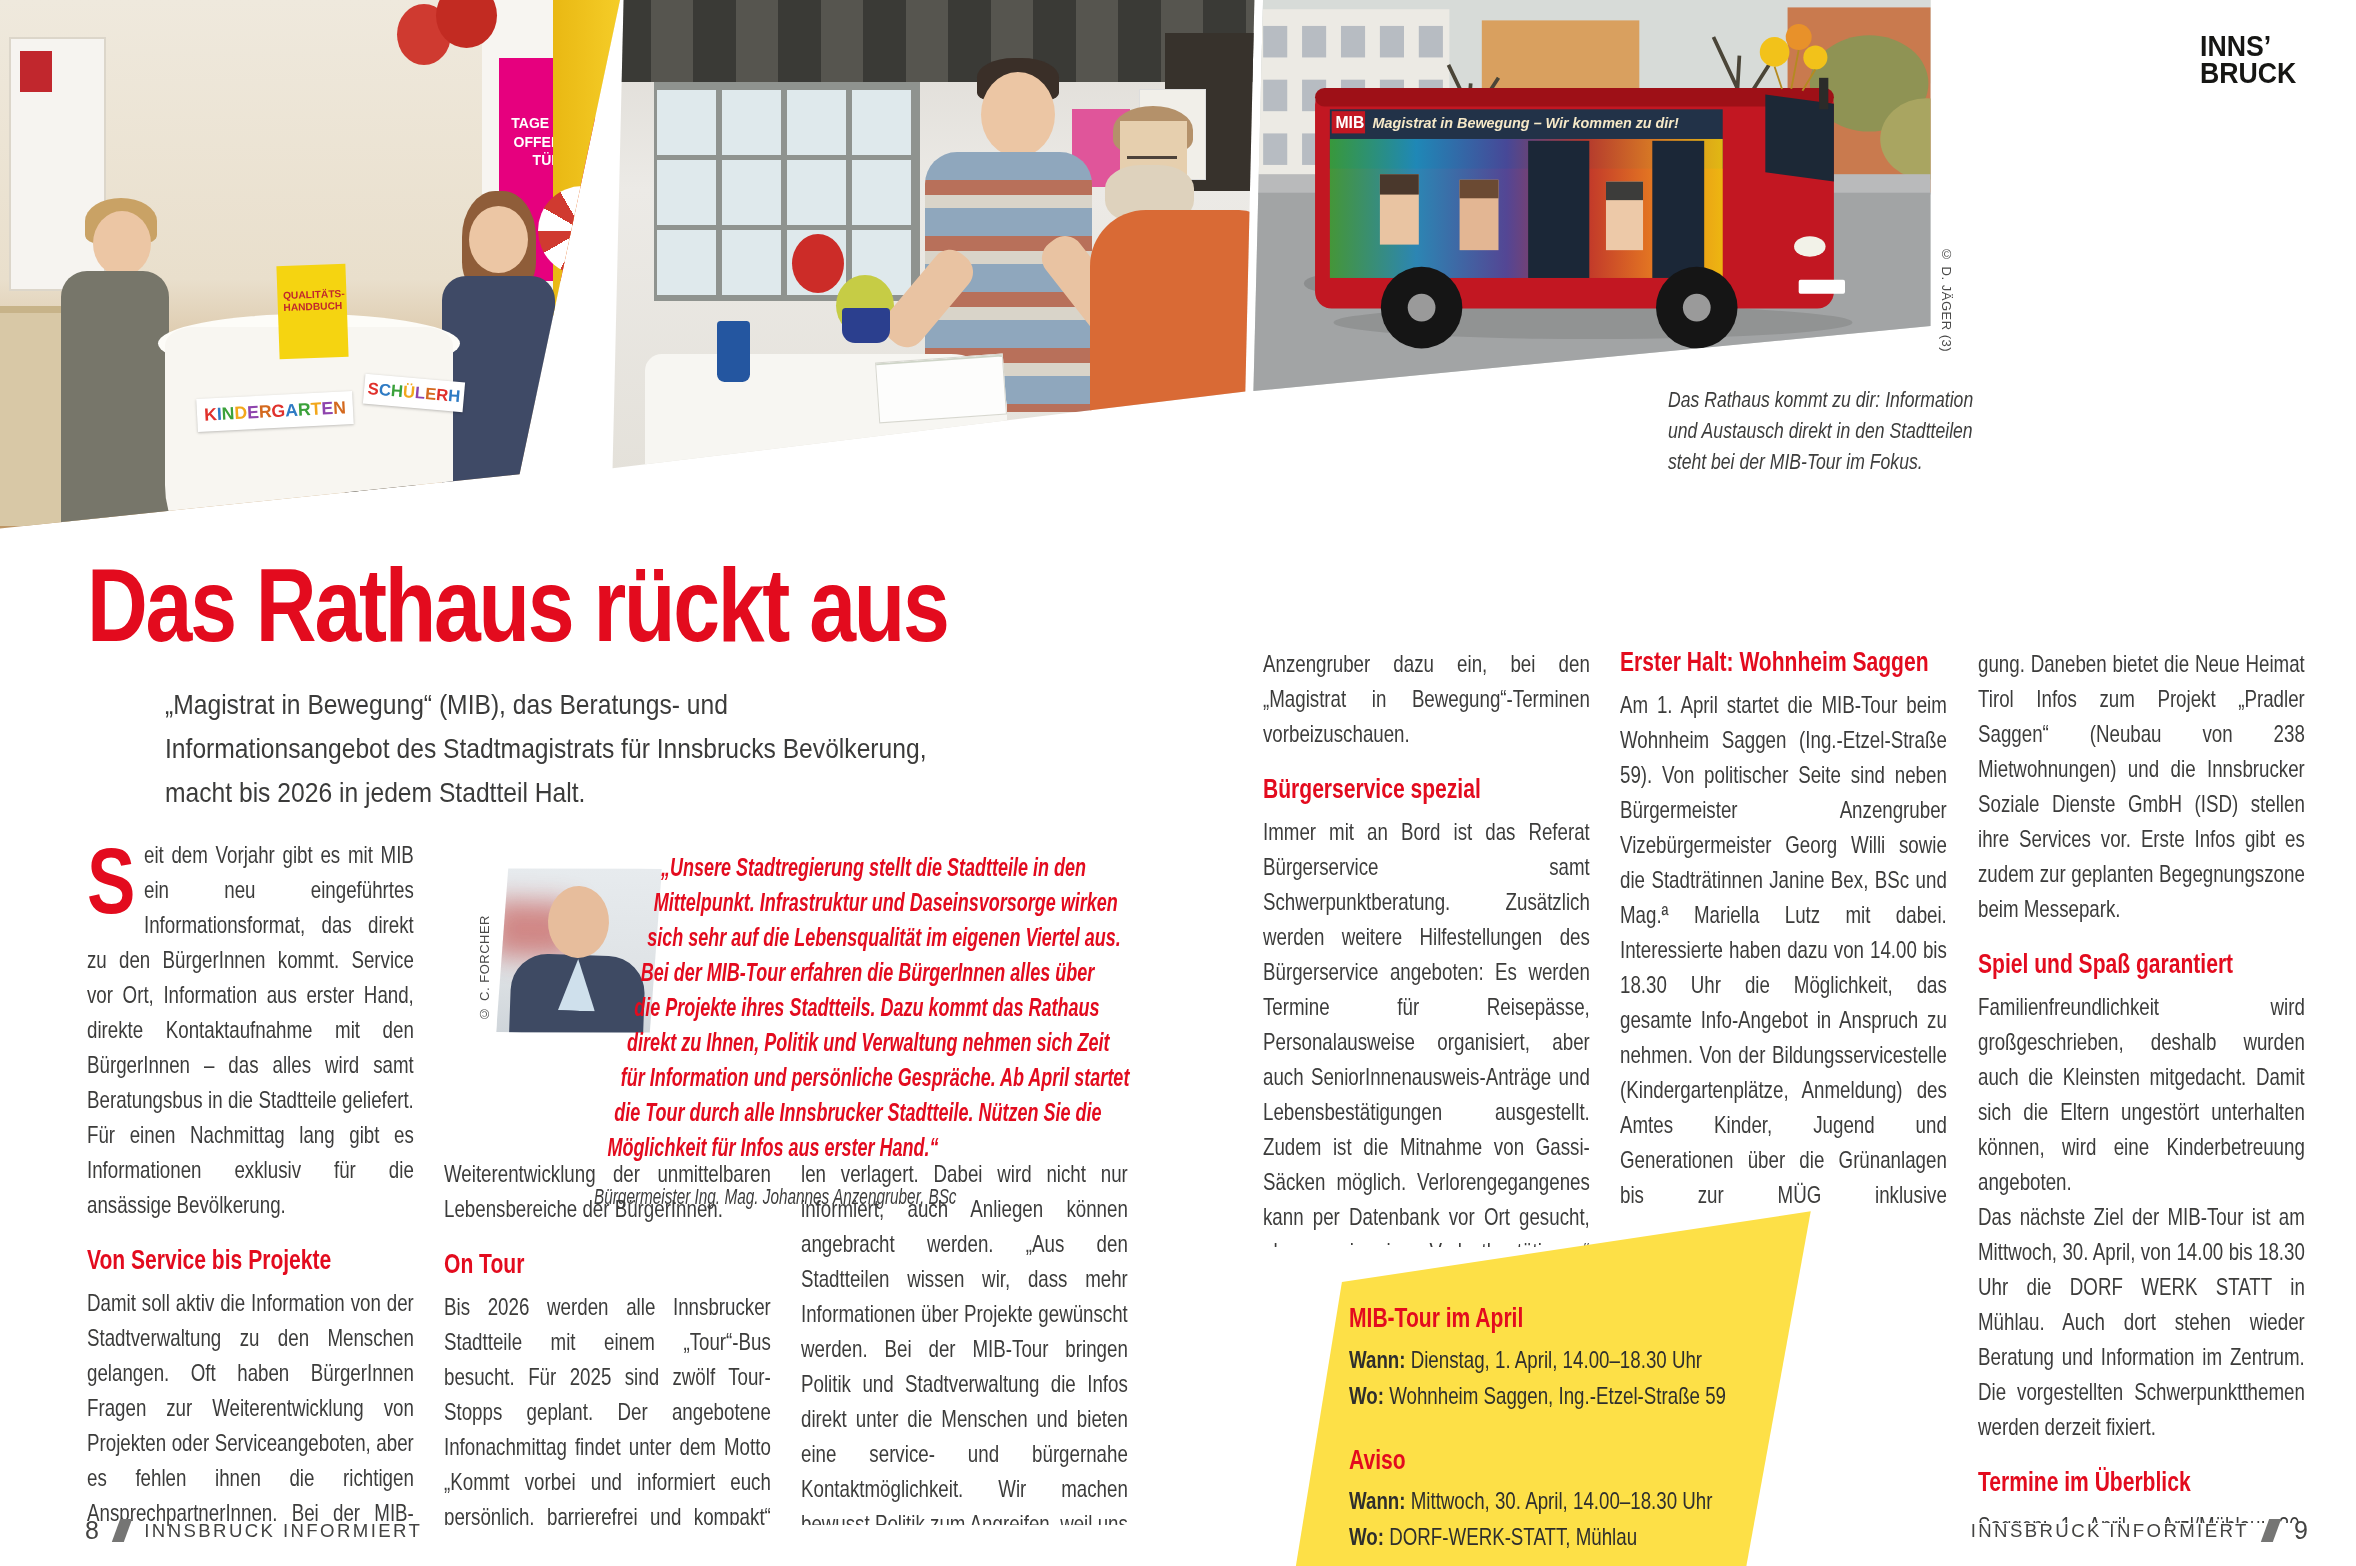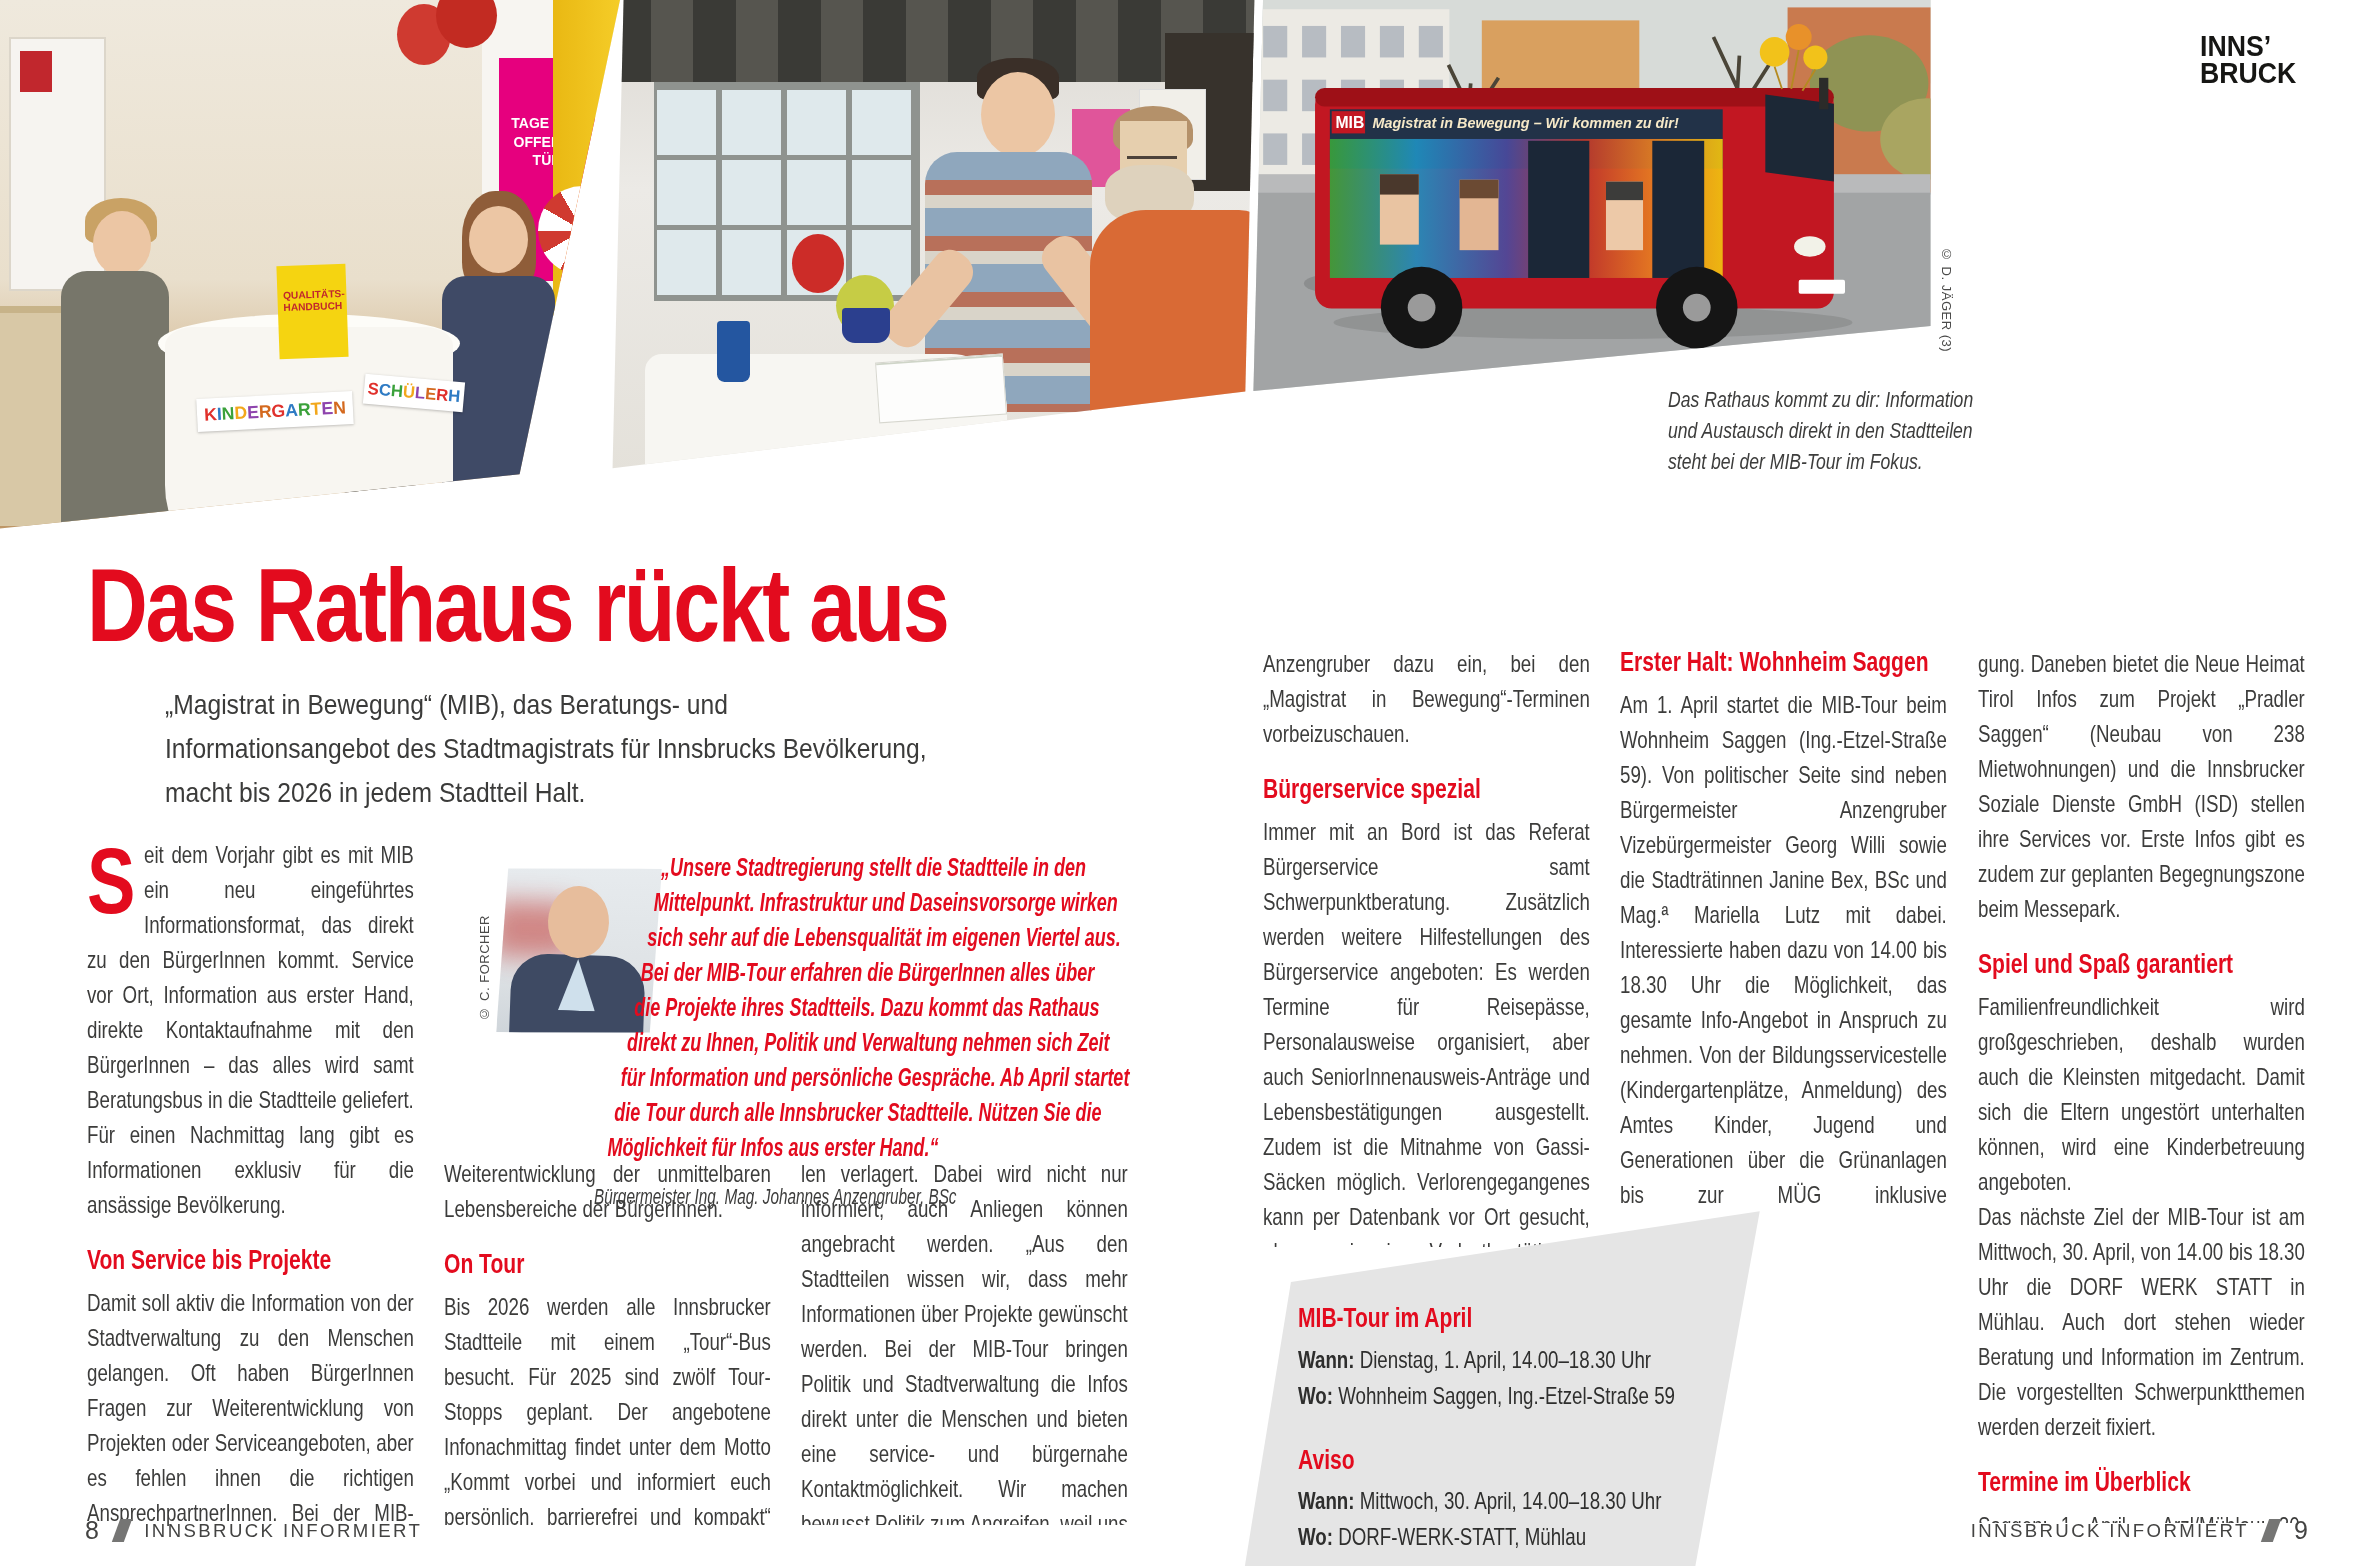--- a/index.html
+++ b/index.html
@@ -104,21 +104,21 @@
   .portrait{left:499px;top:866px;width:160px;height:169px;transform:rotate(2deg);
             clip-path:polygon(4% 3%,100% 0,96% 97%,0 100%);background:linear-gradient(180deg,#e7ebee 0%,#dfe3e6 60%,#cfd5da 100%);}
   .portrait .red-blur{position:absolute;left:-9.3px;top:37px;width:83px;height:56px;background:#c23a35;filter:blur(13px);opacity:.55;}
   .portrait .p-head{position:absolute;left:48px;top:20.4px;width:61px;height:72px;border-radius:50%;background:#e7bd9c;}
   .portrait .p-shoulders{position:absolute;left:13px;top:89px;width:134px;height:83px;border-radius:37px 37px 0 0;background:#3e4a63;}
   .portrait .p-shirt{position:absolute;left:61px;top:93px;width:37px;height:52px;background:#cfe0ec;clip-path:polygon(50% 0,100% 100%,0 100%);}
   .quote{left:594px;top:850px;width:835px;font-size:25px;line-height:35px;font-weight:700;font-style:italic;
          color:#e30b1e;transform:scaleX(.72);transform-origin:left top;}
   .quote-attr{margin-top:15px;font-size:21.3px;font-weight:400;font-style:italic;color:#3d3d3c;}
   
-  .infobox{left:1240px;top:1204px;width:525px;height:363px;background:#e5e5e5;
+  .infobox{left:1291px;top:1204px;width:525px;height:363px;background:#fde047;
            clip-path:polygon(9.7% 21.5%,99% 2%,86.7% 100%,0.9% 100%);}
   .infobox-inner{position:absolute;left:58px;top:96px;width:519px;font-size:24px;line-height:36px;
                  transform:scaleX(.78);transform-origin:left top;color:#2e2e2d;}
   .infobox-inner h4{margin:0 0 5.6px;font-size:27px;color:#e30b1e;font-weight:700;}
   .infobox-inner .gap{height:28px;}
   .ib-label{font-weight:700;}
   
   .footer{position:absolute;top:1516px;display:flex;align-items:center;gap:16.7px;color:#434342;}
   #footer-left{left:85px;}
   #footer-right{right:48px;}

